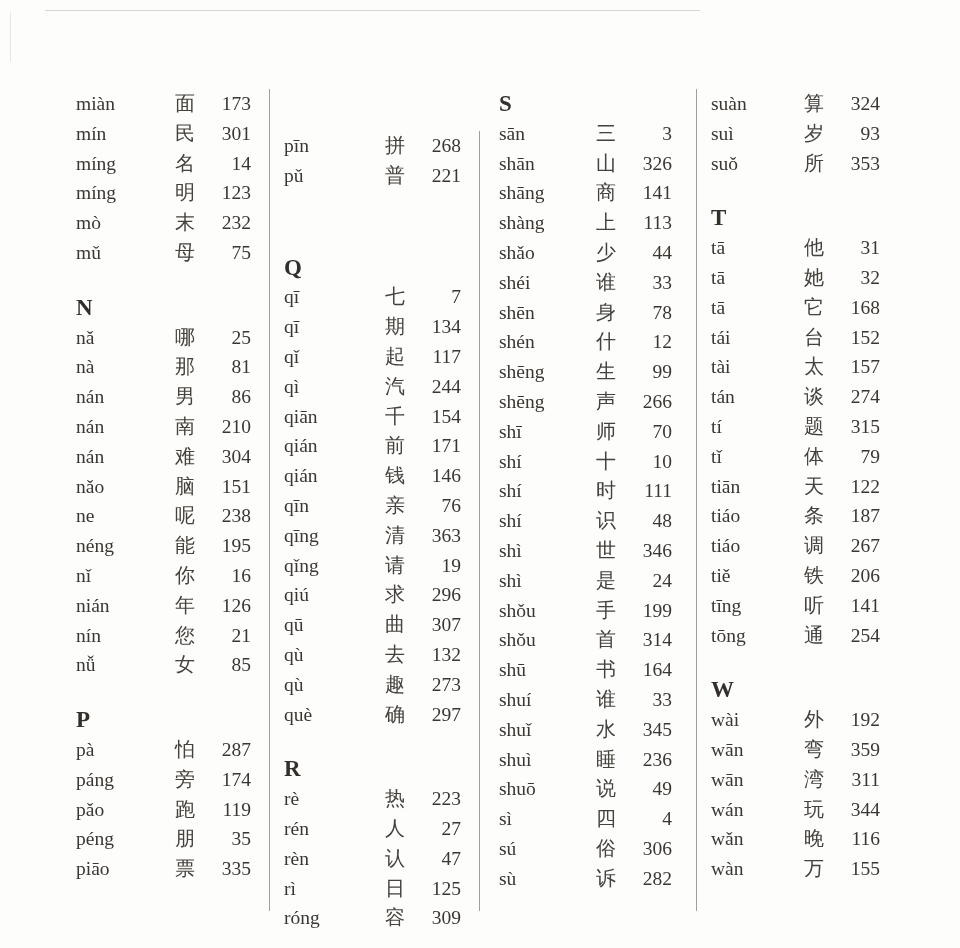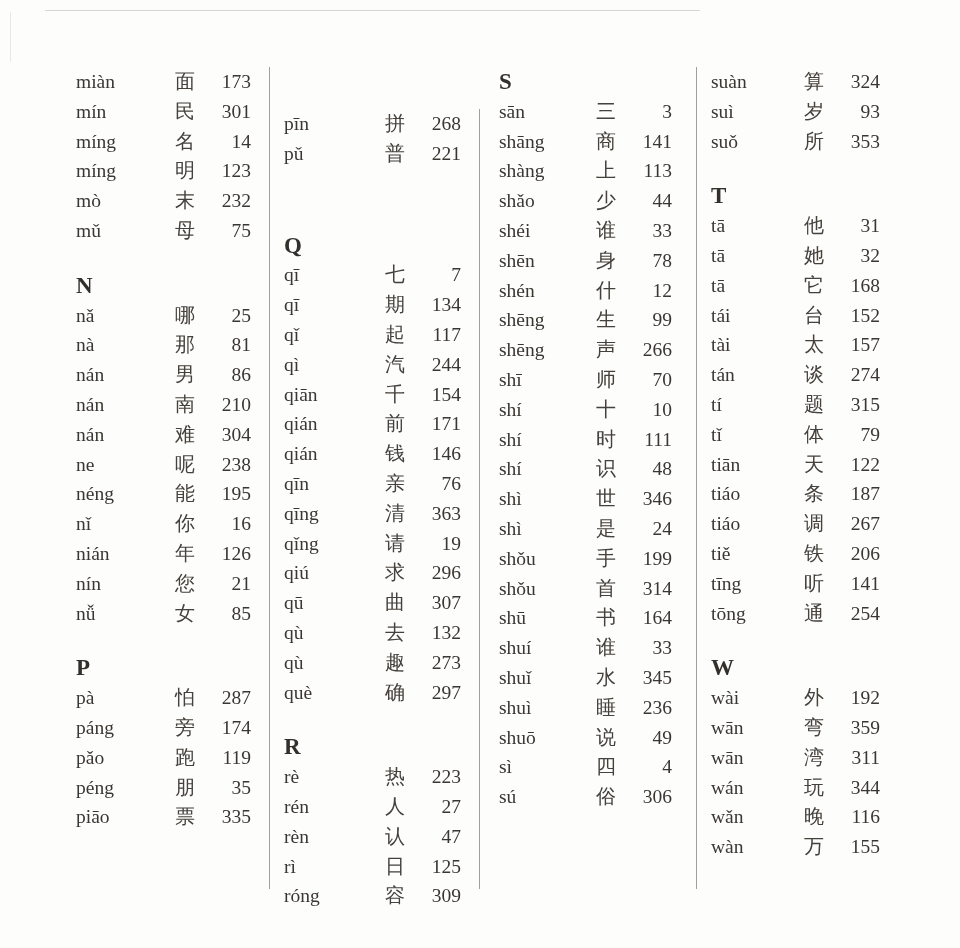--- a/index.html
+++ b/index.html
@@ -18,21 +18,21 @@
   
   .scan-top-line{
     position:absolute;left:45px;top:10px;width:655px;height:1px;
     background:#cfccc7;opacity:.8;
   }
   .scan-left-line{
     position:absolute;left:10px;top:12px;width:1px;height:50px;
     background:#dedbd6;opacity:.6;
   }
   .index-grid{
-    position:absolute;left:62px;top:67px;width:836px;height:822px;
+    position:absolute;left:62px;top:89px;width:836px;height:822px;
     display:flex;flex-direction:row;
   }
   .index-column{
     box-sizing:border-box;
     padding:0 18px 0 14px;
   }
   .index-column.has-divider{border-right:1px solid var(--divider);}
   .col-1{width:208px;}
   .col-2{width:210px;margin-top:42px;}
   .col-3{width:217px;padding-left:19px;padding-right:24px;}
@@ -127,20 +127,25 @@
           <span class="pinyin-cell">nán</span>
           <span class="hanzi-cell">南</span>
           <span class="page-number-cell">210</span>
         </div>
         <div class="entry-row">
           <span class="pinyin-cell">nán</span>
           <span class="hanzi-cell">难</span>
           <span class="page-number-cell">304</span>
         </div>
         <div class="entry-row">
+          <span class="pinyin-cell">nǎo</span>
+          <span class="hanzi-cell">脑</span>
+          <span class="page-number-cell">151</span>
+        </div>
+        <div class="entry-row">
           <span class="pinyin-cell">ne</span>
           <span class="hanzi-cell">呢</span>
           <span class="page-number-cell">238</span>
         </div>
         <div class="entry-row">
           <span class="pinyin-cell">néng</span>
           <span class="hanzi-cell">能</span>
           <span class="page-number-cell">195</span>
         </div>
         <div class="entry-row">
@@ -315,20 +320,25 @@
     </div>
   <div class="index-column has-divider col-3">
       <div class="section">
         <div class="section-header">S</div>
         <div class="entry-row">
           <span class="pinyin-cell">sān</span>
           <span class="hanzi-cell">三</span>
           <span class="page-number-cell">3</span>
         </div>
         <div class="entry-row">
+          <span class="pinyin-cell">shān</span>
+          <span class="hanzi-cell">山</span>
+          <span class="page-number-cell">326</span>
+        </div>
+        <div class="entry-row">
           <span class="pinyin-cell">shāng</span>
           <span class="hanzi-cell">商</span>
           <span class="page-number-cell">141</span>
         </div>
         <div class="entry-row">
           <span class="pinyin-cell">shàng</span>
           <span class="hanzi-cell">上</span>
           <span class="page-number-cell">113</span>
         </div>
         <div class="entry-row">
@@ -428,20 +438,25 @@
         </div>
         <div class="entry-row">
           <span class="pinyin-cell">sì</span>
           <span class="hanzi-cell">四</span>
           <span class="page-number-cell">4</span>
         </div>
         <div class="entry-row">
           <span class="pinyin-cell">sú</span>
           <span class="hanzi-cell">俗</span>
           <span class="page-number-cell">306</span>
+        </div>
+        <div class="entry-row">
+          <span class="pinyin-cell">sù</span>
+          <span class="hanzi-cell">诉</span>
+          <span class="page-number-cell">282</span>
         </div>
       </div>
     </div>
   <div class="index-column col-4">
       <div class="section">
         <div class="entry-row">
           <span class="pinyin-cell">suàn</span>
           <span class="hanzi-cell">算</span>
           <span class="page-number-cell">324</span>
         </div>

